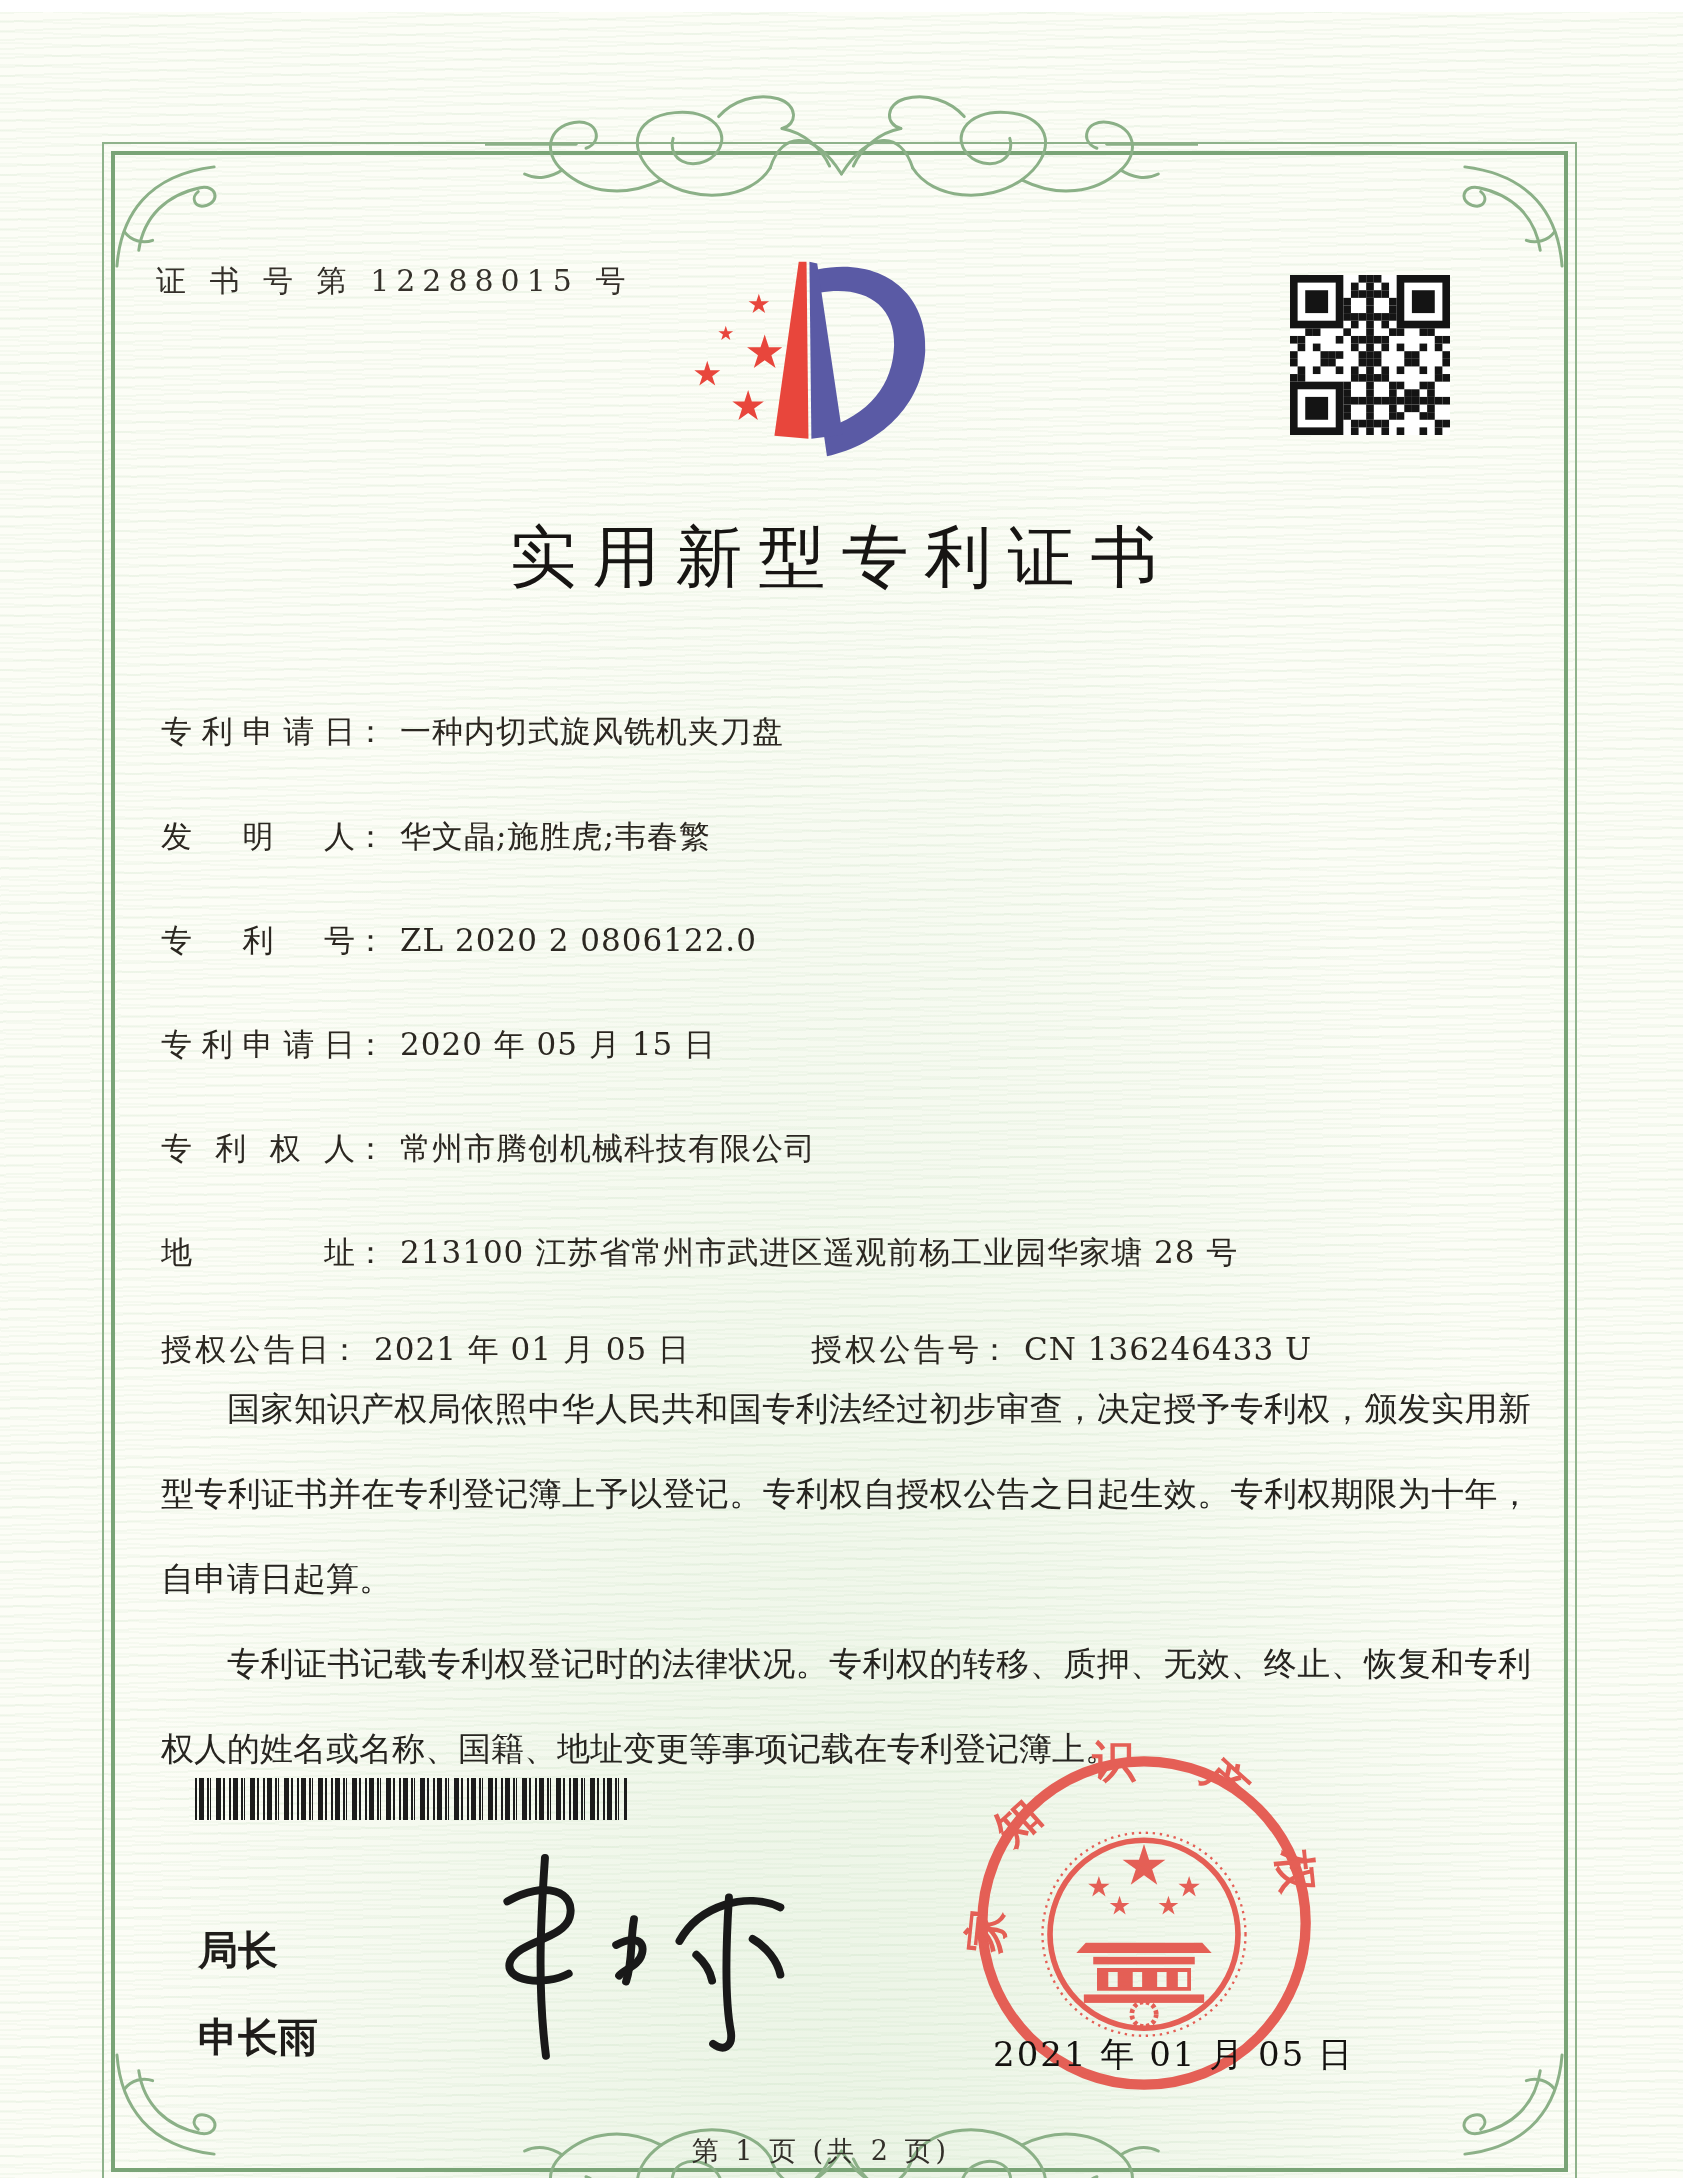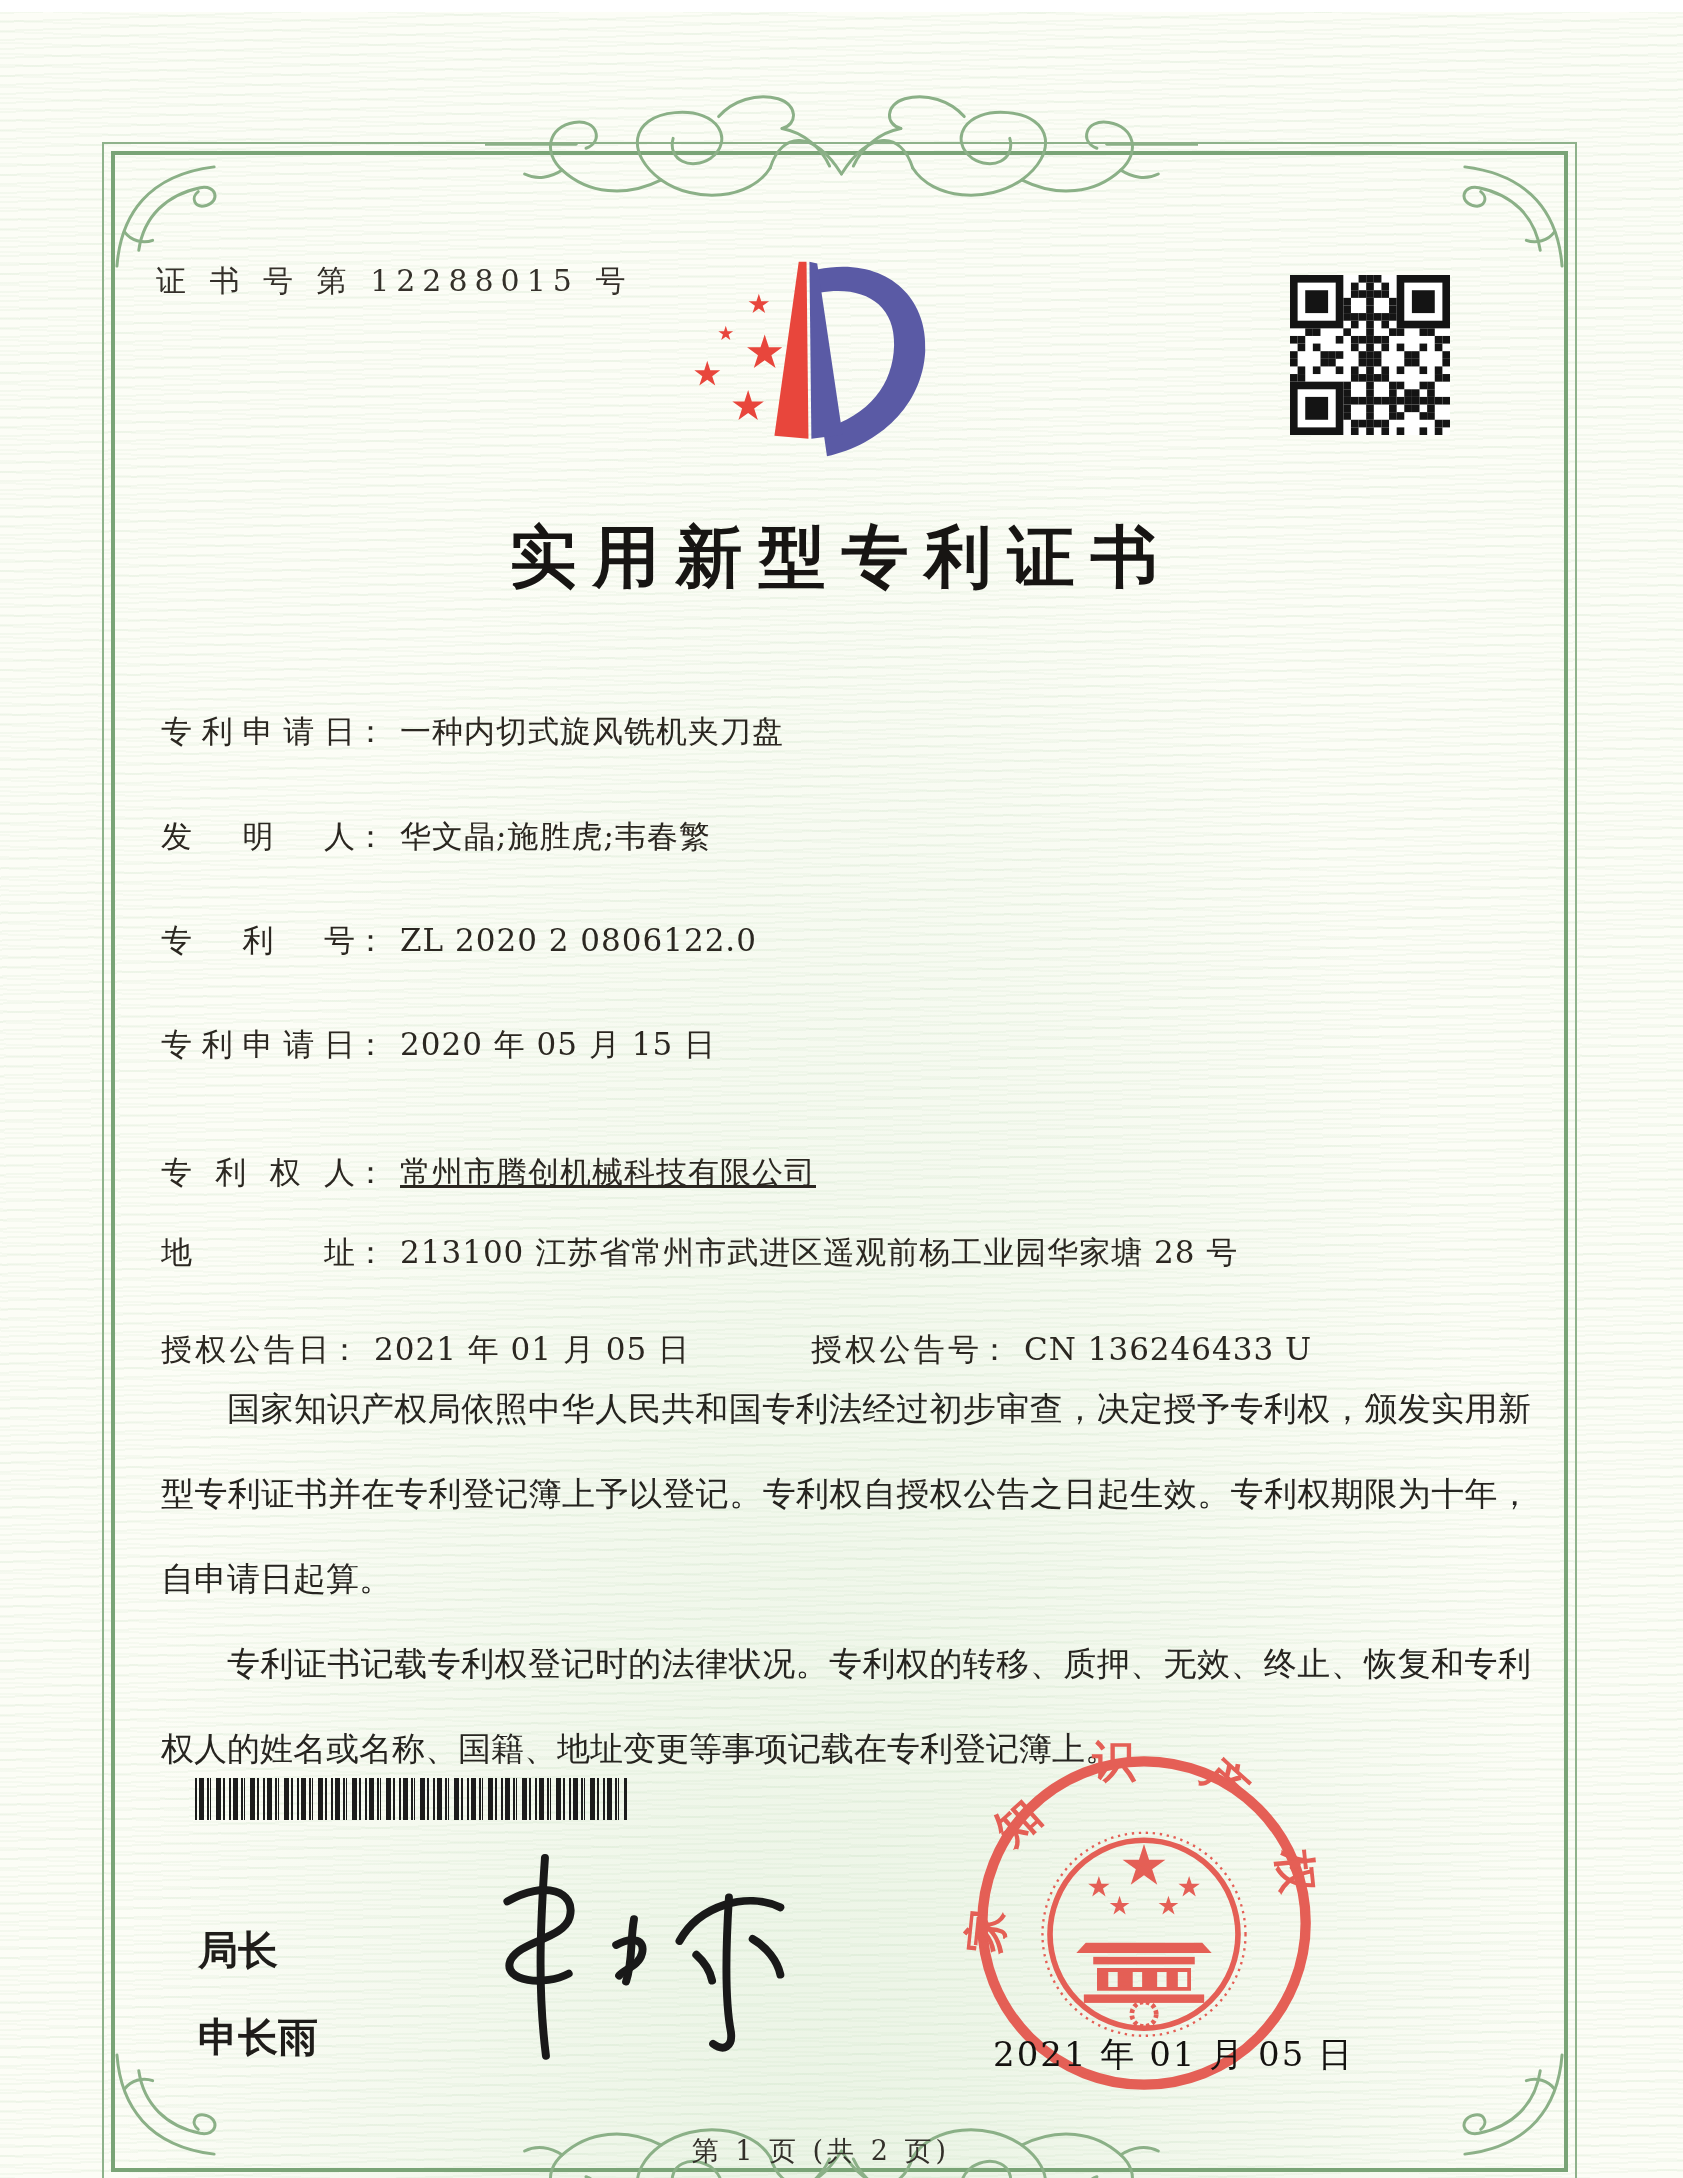--- a/index.html
+++ b/index.html
@@ -36,33 +36,33 @@
   .flourish.bottom{top:2101px;transform:scaleY(-1);}
   
   .cert-no{
     position:absolute;left:156px;top:249px;
     font-size:30px;letter-spacing:7px;color:#34302a;
   }
   .logo{position:absolute;left:681px;top:236px;width:253px;height:213px;}
   .qr{position:absolute;left:1290px;top:263px;width:160px;height:160px;}
   .title{
     position:absolute;left:0;right:0;top:500px;margin:0;
-    text-align:center;font-size:67px;font-weight:bold;
+    text-align:center;font-size:67px;font-weight:normal;
     letter-spacing:16px;color:#171513;
   }
   
   .field-row{position:absolute;left:161px;font-size:31px;white-space:nowrap;color:#2b2721;}
   .flabel{display:inline-block;width:194px;text-align:justify;text-align-last:justify;vertical-align:bottom;}
   .fcolon{display:inline-block;margin-right:14px;}
   .fvalue{letter-spacing:1px;}
   .field-row.r0{top:699px;}
   .field-row.r1{top:804px;}
   .field-row.r2{top:908px;}
   .field-row.r3{top:1012px;}
-  .field-row.r4{top:1140px;text-decoration:underline;}
+  .field-row.r4{top:1116px;}
   .field-row.r5{top:1220px;}
   .field-row.r6{top:1317px;}
   .field2{position:absolute;left:650px;top:0;}
   .flabel.narrow{width:168px;}
   
   .body-text{
     position:absolute;left:161px;top:1354px;width:1370px;
     font-size:33px;line-height:85px;color:#262420;
   }
   .body-text p{margin:0;text-indent:2em;text-align:justify;}

